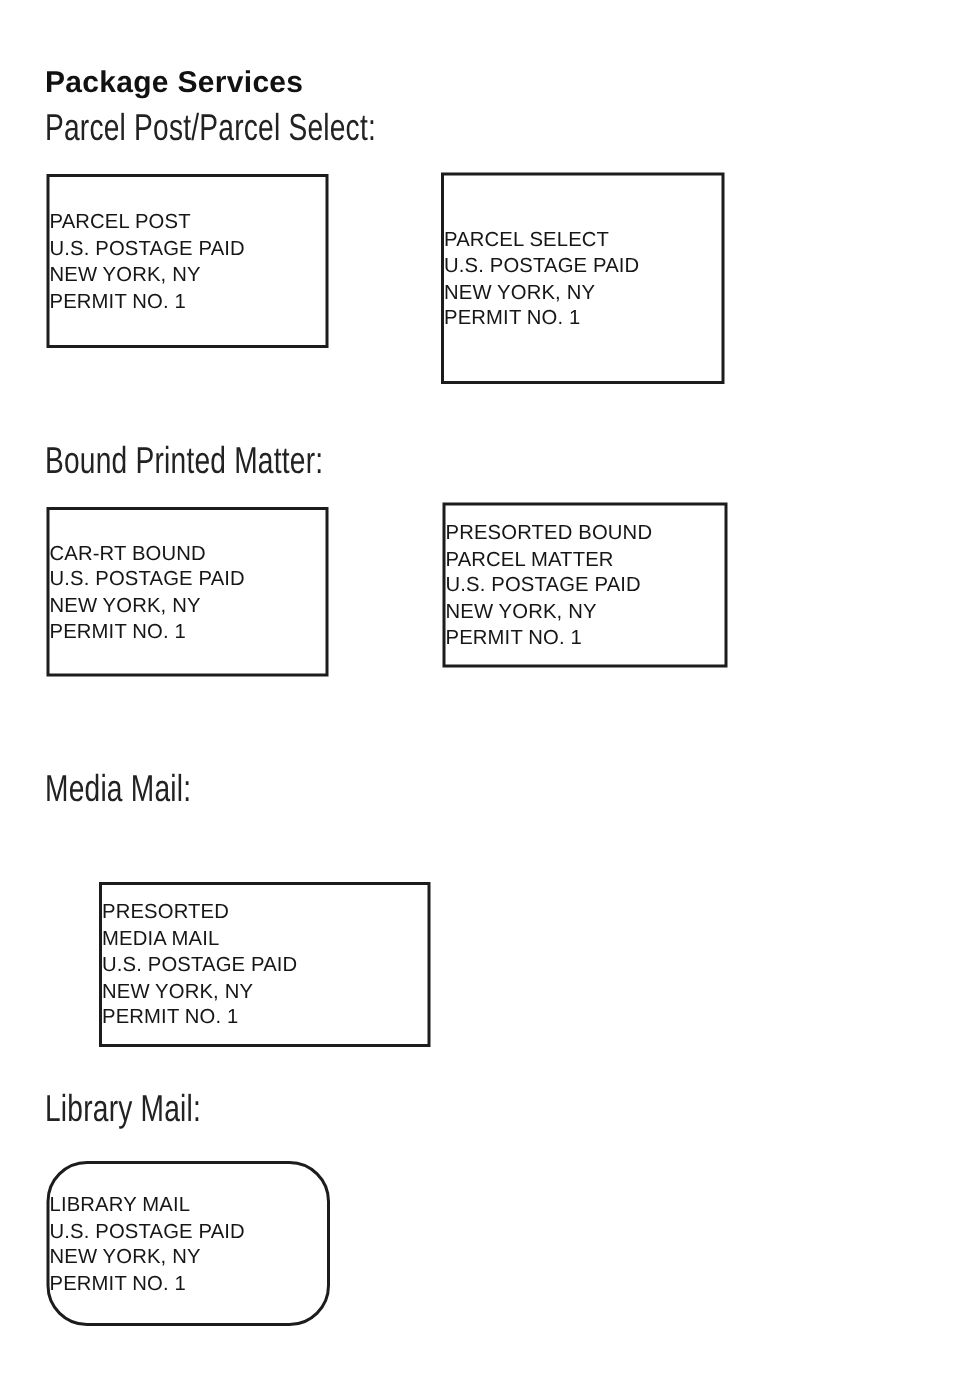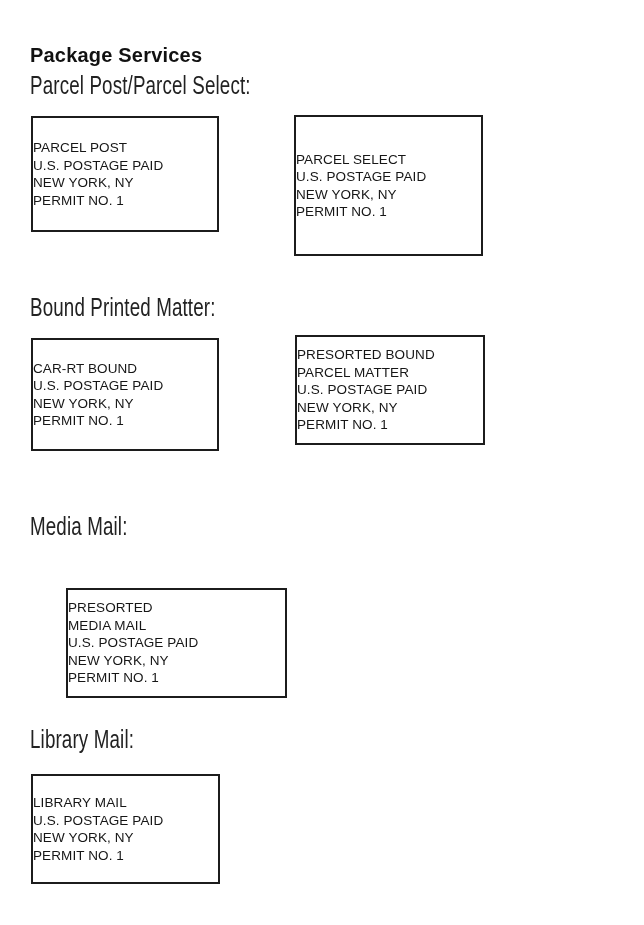--- a/index.html
+++ b/index.html
@@ -59,21 +59,21 @@
     line-height: 17.5px;
     color: #161616;
     white-space: nowrap;
     letter-spacing: 0.1px;
   }
   .box-parcel-post      { left: 31px;  top: 116px; width: 188px; height: 116px; }
   .box-parcel-select    { left: 294px; top: 115px; width: 189px; height: 141px; }
   .box-bpm-carrt        { left: 31px;  top: 338px; width: 188px; height: 113px; }
   .box-bpm-presorted    { left: 295px; top: 335px; width: 190px; height: 110px; }
   .box-media-mail       { left: 31px;  top: 588px; width: 221px; height: 110px; margin-left: 35px; }
-  .box-library-mail     { left: 31px;  top: 774px; width: 189px; height: 110px; }
+  .box-library-mail     { left: 31px;  top: 774px; width: 189px; height: 110px; border-radius: 27px; }
 </style>
 </head>
 <body>
 
 <div class="page">
 
   <h1 class="doc-title">Package Services</h1>
 
   <div class="section-heading heading-parcel">Parcel Post/Parcel Select:</div>
 

